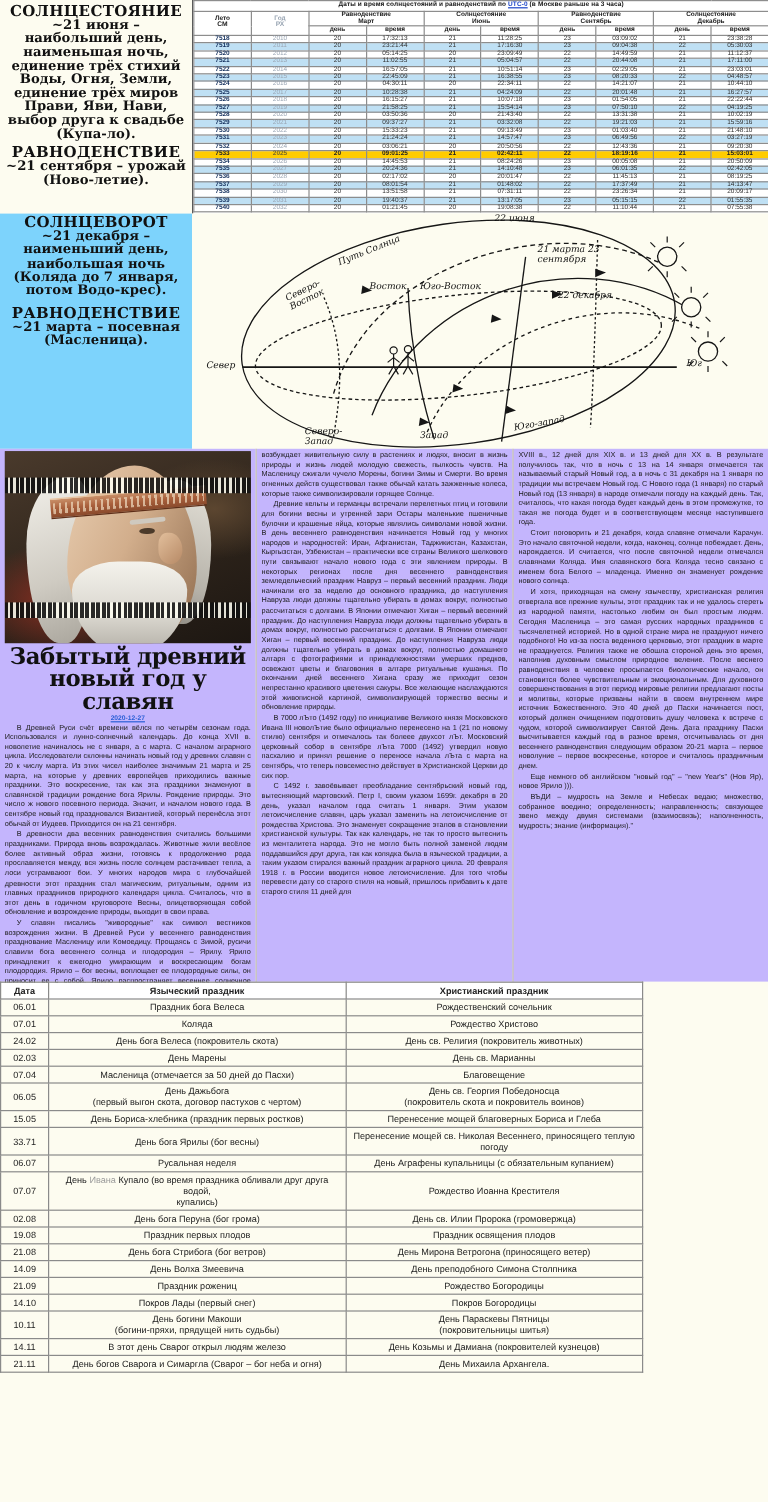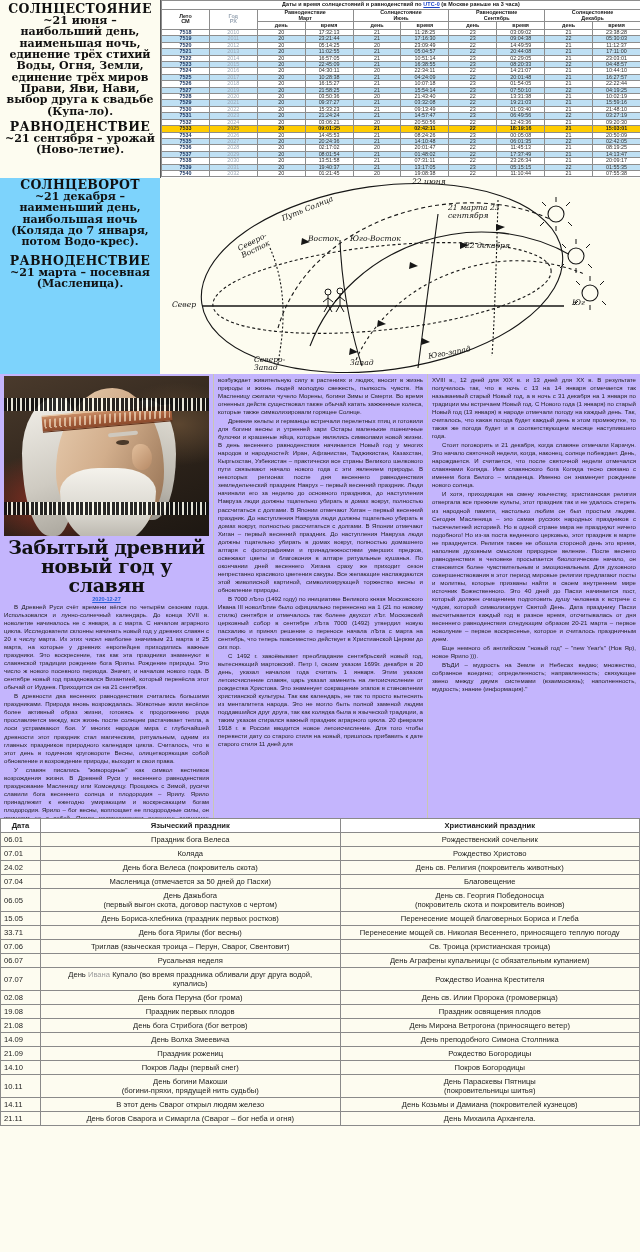--- a/index.html
+++ b/index.html
@@ -182,33 +182,33 @@
     line-height:1.32;
     text-align:justify;
     text-indent:10px;
     color:#1c1c1c;
     hyphens:auto;
   }
   p.body.noind { text-indent:0; }
 
   
   .holidays { position:absolute; left:0; top:818px; width:640px; }
-  table.hol { border-collapse:collapse; width:640px; table-layout:fixed;padding-left:19px; }
+  table.hol { border-collapse:collapse; width:536px; table-layout:fixed;padding-left:19px; }
   table.hol th, table.hol td {
     border:1px solid #8a8a8a;
     font-size:7.6px;
     padding:2px 3px;
     vertical-align:middle;
     color:#222;
   }
   table.hol th { font-weight:bold; background:#fff; }
   th.h-date { color:#e0642a; width:40px; }
   th.h-pagan { color:#3f9e3f; }
   th.h-christ { color:#c2409b; }
-  td.c-date { width:40px; text-align:left; padding-left:5px; font-size:7.6px; }
+  td.c-date { width:40px; text-align:center; padding-left:5px; font-size:7.6px; }
   td.c-pagan, td.c-christ { text-align:center; }
   td.c-pagan { width:310px; }
   .muted { color:#9b9b9b;text-align:right; }
   .sub { display:block; }
 </style>
 </head>
 <body>
 
 <div class="top-wrap">
 
@@ -707,45 +707,45 @@
           <td class="c-date">07.01</td>
           <td class="c-pagan">Коляда</td>
           <td class="c-christ">Рождество Христово</td>
         </tr>
         <tr>
           <td class="c-date">24.02</td>
           <td class="c-pagan">День бога Велеса (покровитель скота)</td>
           <td class="c-christ">День св. Религия (покровитель животных)</td>
         </tr>
         <tr>
+          <td class="c-date">02.03</td>
+          <td class="c-pagan">День Марены</td>
+          <td class="c-christ">День св. Марианны</td>
+        </tr>
+        <tr>
           <td class="c-date">07.04</td>
           <td class="c-pagan">Масленица (отмечается за 50 дней до Пасхи)</td>
           <td class="c-christ">Благовещение</td>
         </tr>
         <tr>
           <td class="c-date">06.05</td>
           <td class="c-pagan">День Дажьбога<span class="sub">(первый выгон скота, договор пастухов с чертом)</span></td>
           <td class="c-christ">День св. Георгия Победоносца<span class="sub">(покровитель скота и покровитель воинов)</span></td>
         </tr>
         <tr>
           <td class="c-date">15.05</td>
           <td class="c-pagan">День Бориса-хлебника (праздник первых ростков)</td>
           <td class="c-christ">Перенесение мощей благоверных Бориса и Глеба</td>
         </tr>
         <tr>
           <td class="c-date">33.71</td>
           <td class="c-pagan">День бога Ярилы (бог весны)</td>
           <td class="c-christ">Перенесение мощей св. Николая Весеннего, приносящего теплую погоду</td>
         </tr>
         <tr>
-          <td class="c-date">07.06</td>
-          <td class="c-pagan">Триглав (языческая троица – Перун, Сварог, Свентовит)</td>
-          <td class="c-christ">Св. Троица (христианская троица)</td>
-        </tr>
-        <tr>
           <td class="c-date">06.07</td>
           <td class="c-pagan">Русальная неделя</td>
           <td class="c-christ">День Аграфены купальницы (с обязательным купанием)</td>
         </tr>
         <tr>
           <td class="c-date">07.07</td>
           <td class="c-pagan">День <span class="muted">Ивана</span> Купало (во время праздника обливали друг друга водой,<span class="sub">купались)</span></td>
           <td class="c-christ">Рождество Иоанна Крестителя</td>
         </tr>
         <tr>

